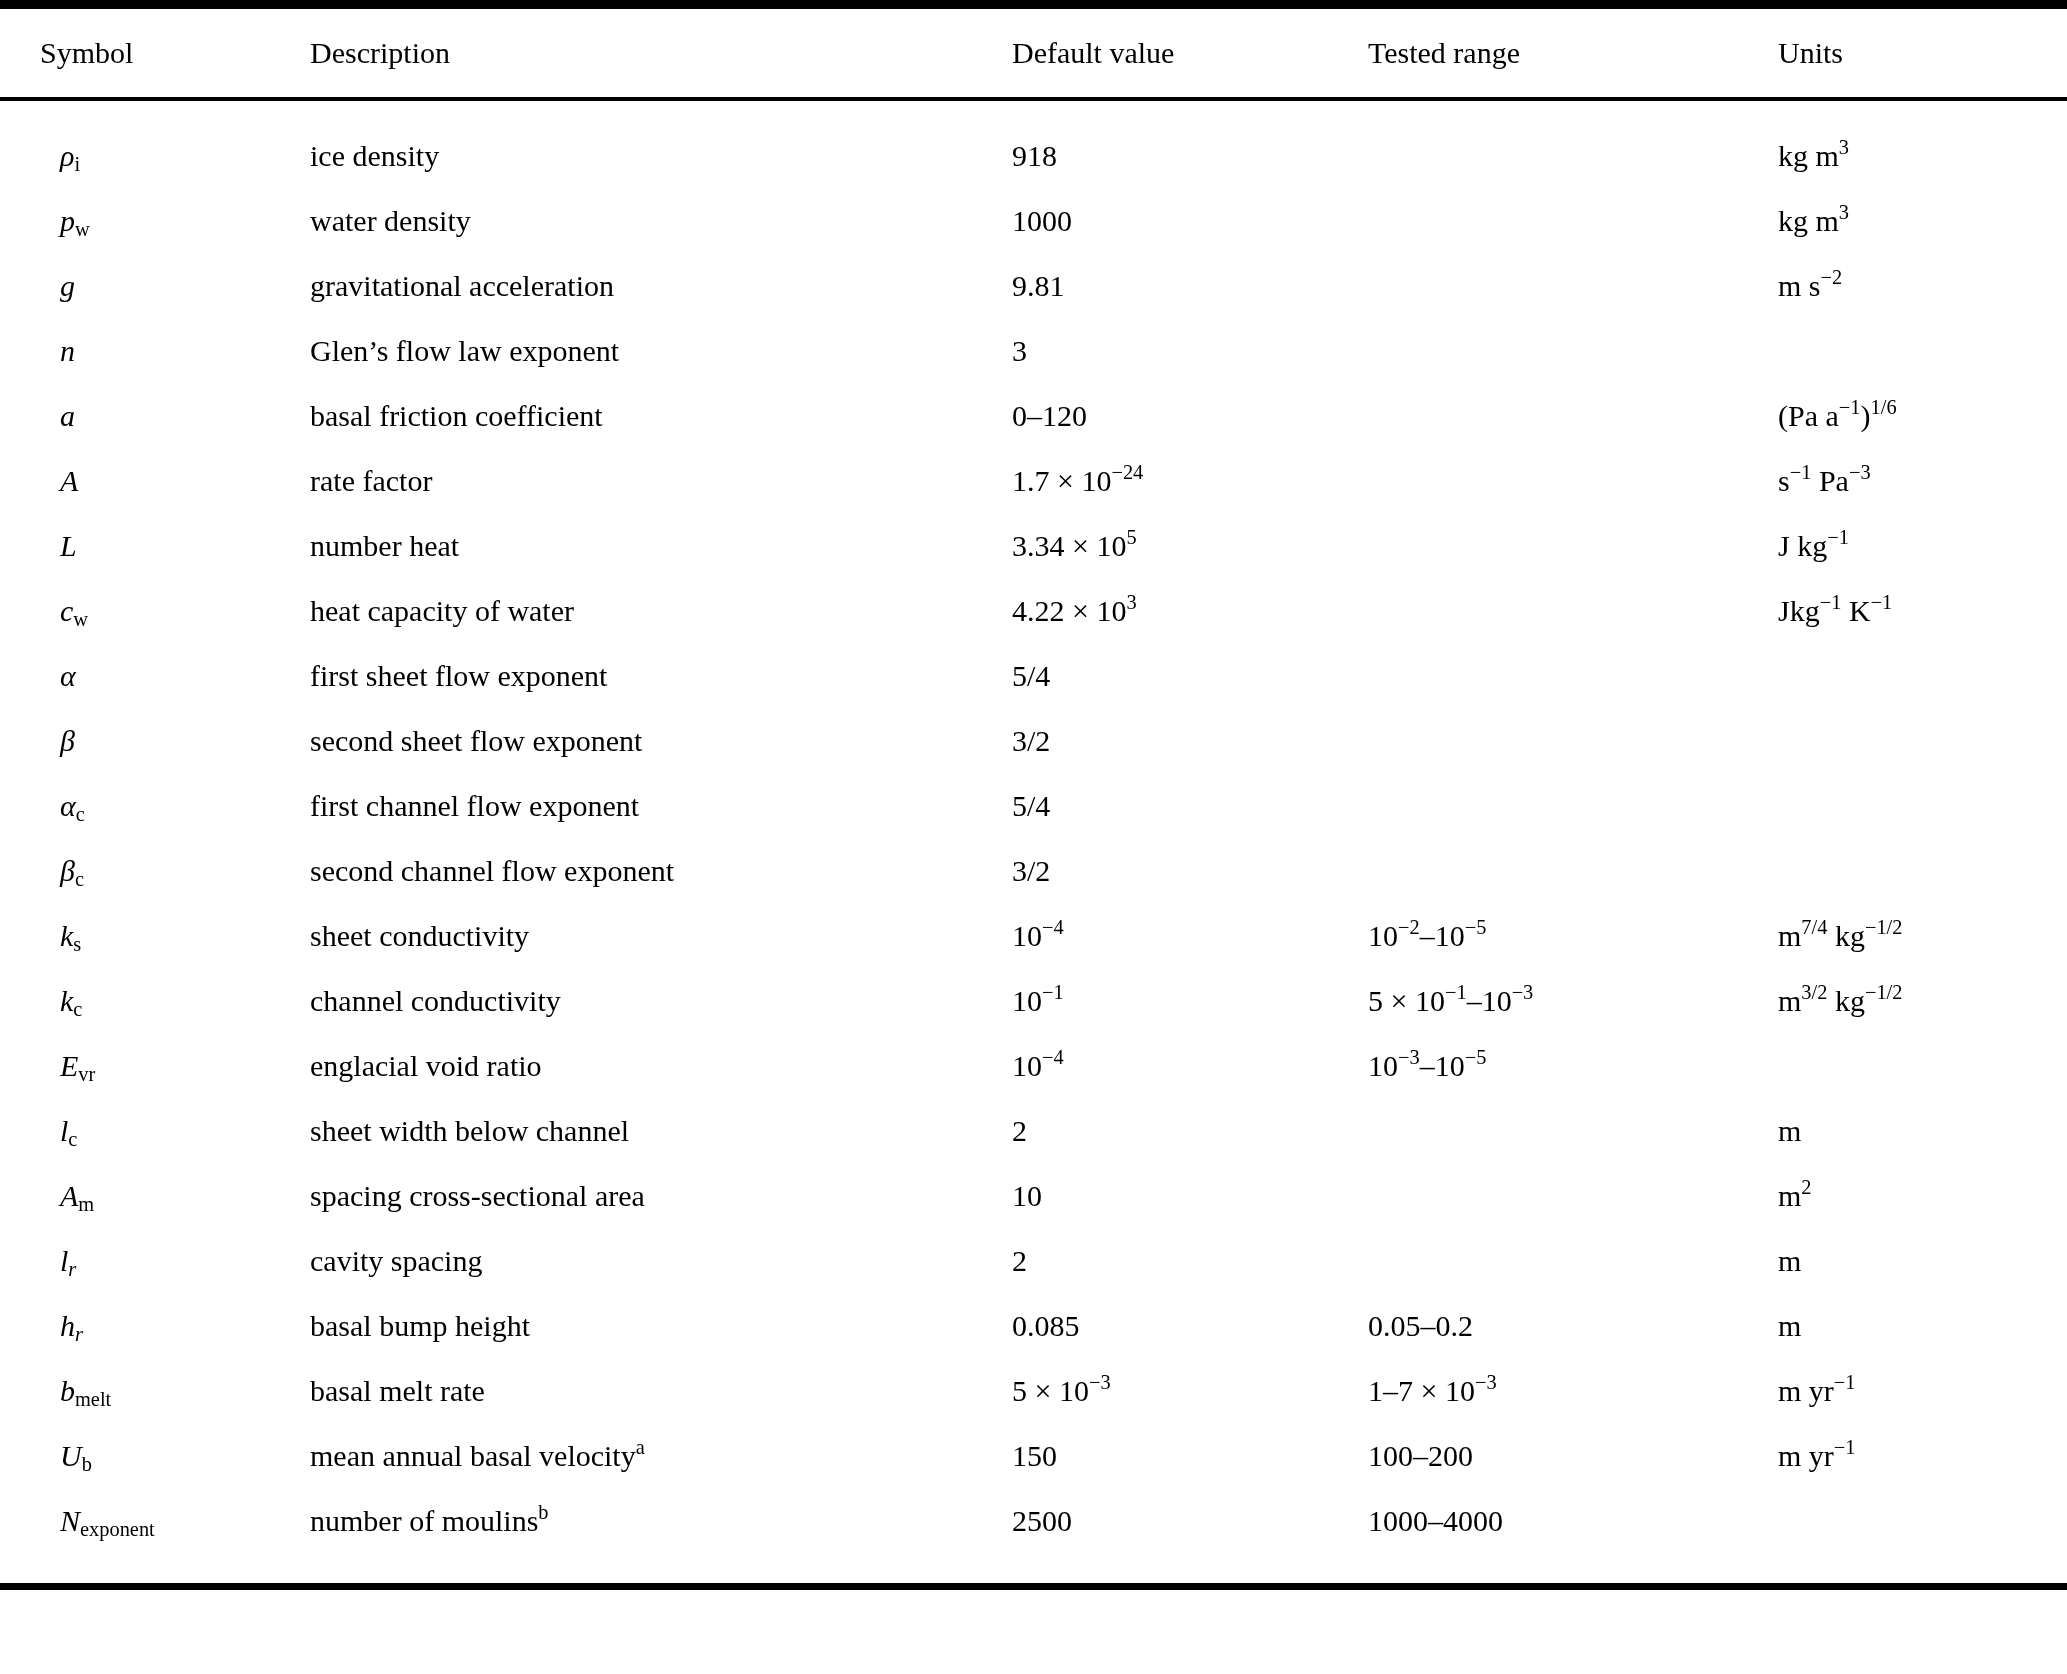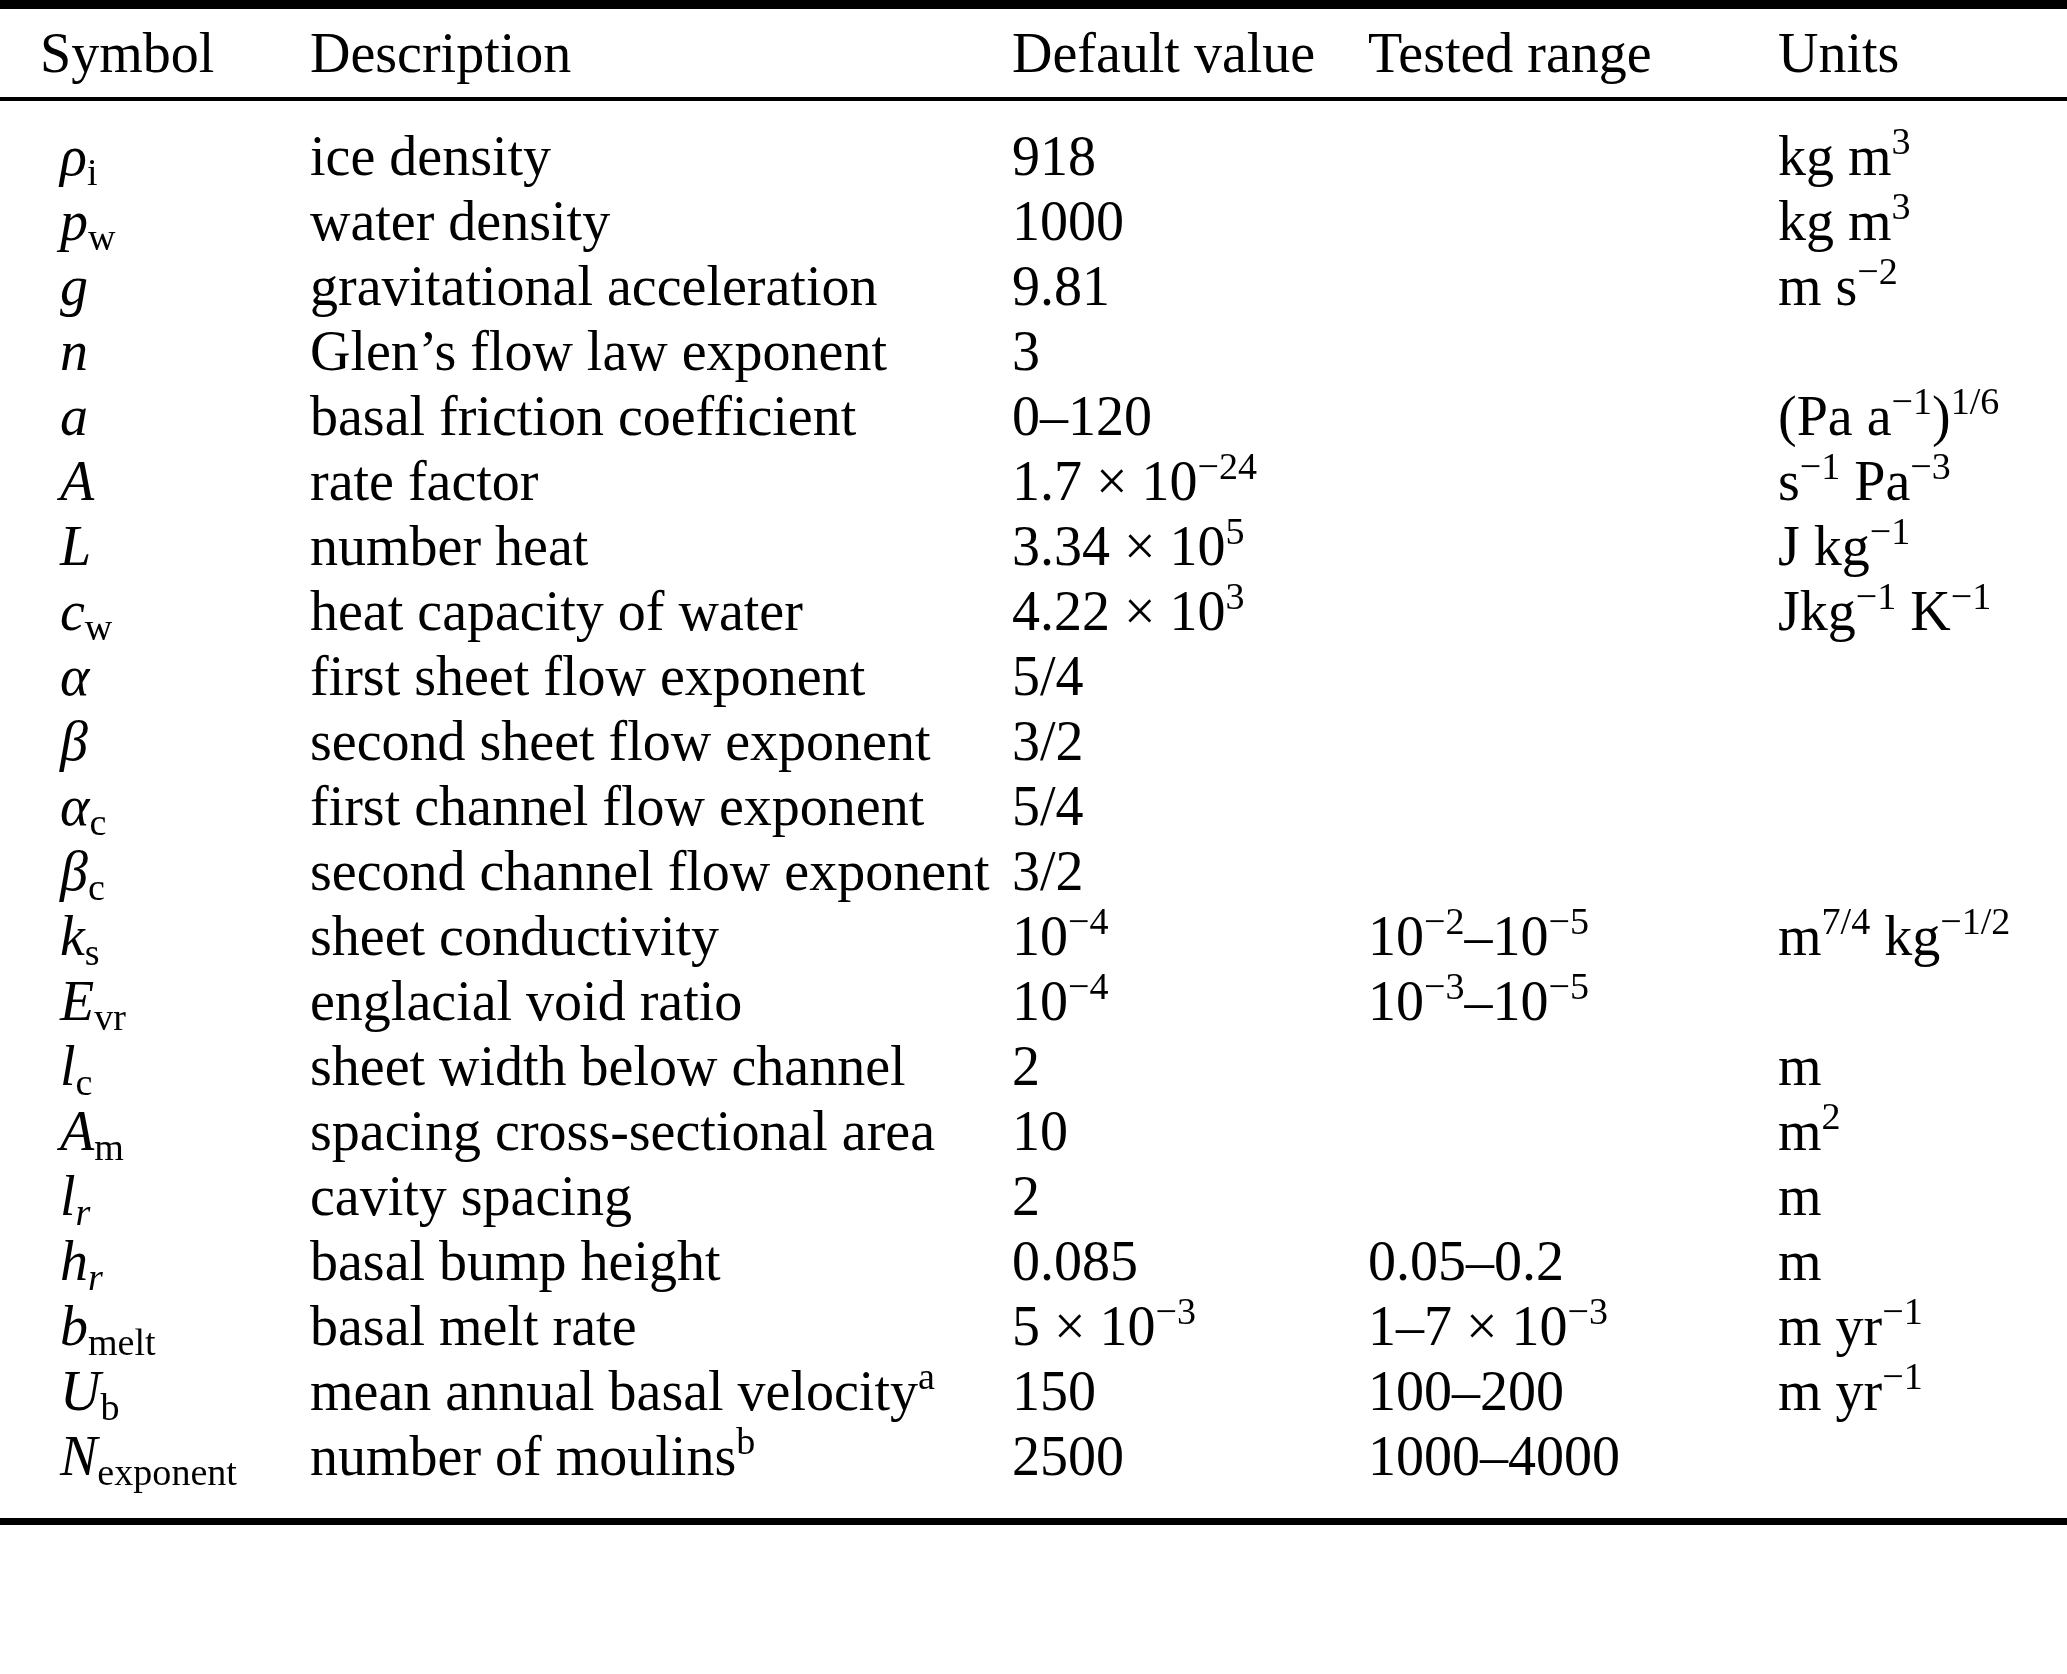--- a/index.html
+++ b/index.html
@@ -7,21 +7,21 @@
     padding: 0;
     background: #ffffff;
   }
   .sheet {
     position: relative;
     width: 2067px;
     height: 1674px;
     background: #ffffff;
     color: #000000;
     font-family: "Liberation Serif", "DejaVu Serif", serif;
-    font-size: 56px;
+    font-size: 30px;
     overflow: hidden;
   }
   table.params {
     border-collapse: collapse;
     table-layout: fixed;
     width: 2067px;
     border-top: 9px solid #000000;
     border-bottom: 7px solid #000000;
   }
   col.c-symbol  { width: 310px; }
@@ -176,20 +176,27 @@
           <td></td>
         </tr>
         <tr class="bold">
           <td><i>k</i><sub>s</sub></td>
           <td>sheet conductivity</td>
           <td>10<sup>−4</sup></td>
           <td>10<sup>−2</sup>–10<sup>−5</sup></td>
           <td>m<sup>7/4</sup> kg<sup>−1/2</sup></td>
         </tr>
         <tr class="bold">
+          <td><i>k</i><sub>c</sub></td>
+          <td>channel conductivity</td>
+          <td>10<sup>−1</sup></td>
+          <td>5 × 10<sup>−1</sup>–10<sup>−3</sup></td>
+          <td>m<sup>3/2</sup> kg<sup>−1/2</sup></td>
+        </tr>
+        <tr class="bold">
           <td><i>E</i><sub>vr</sub></td>
           <td>englacial void ratio</td>
           <td>10<sup>−4</sup></td>
           <td>10<sup>−3</sup>–10<sup>−5</sup></td>
           <td></td>
         </tr>
         <tr>
           <td><i>l</i><sub>c</sub></td>
           <td>sheet width below channel</td>
           <td>2</td>

